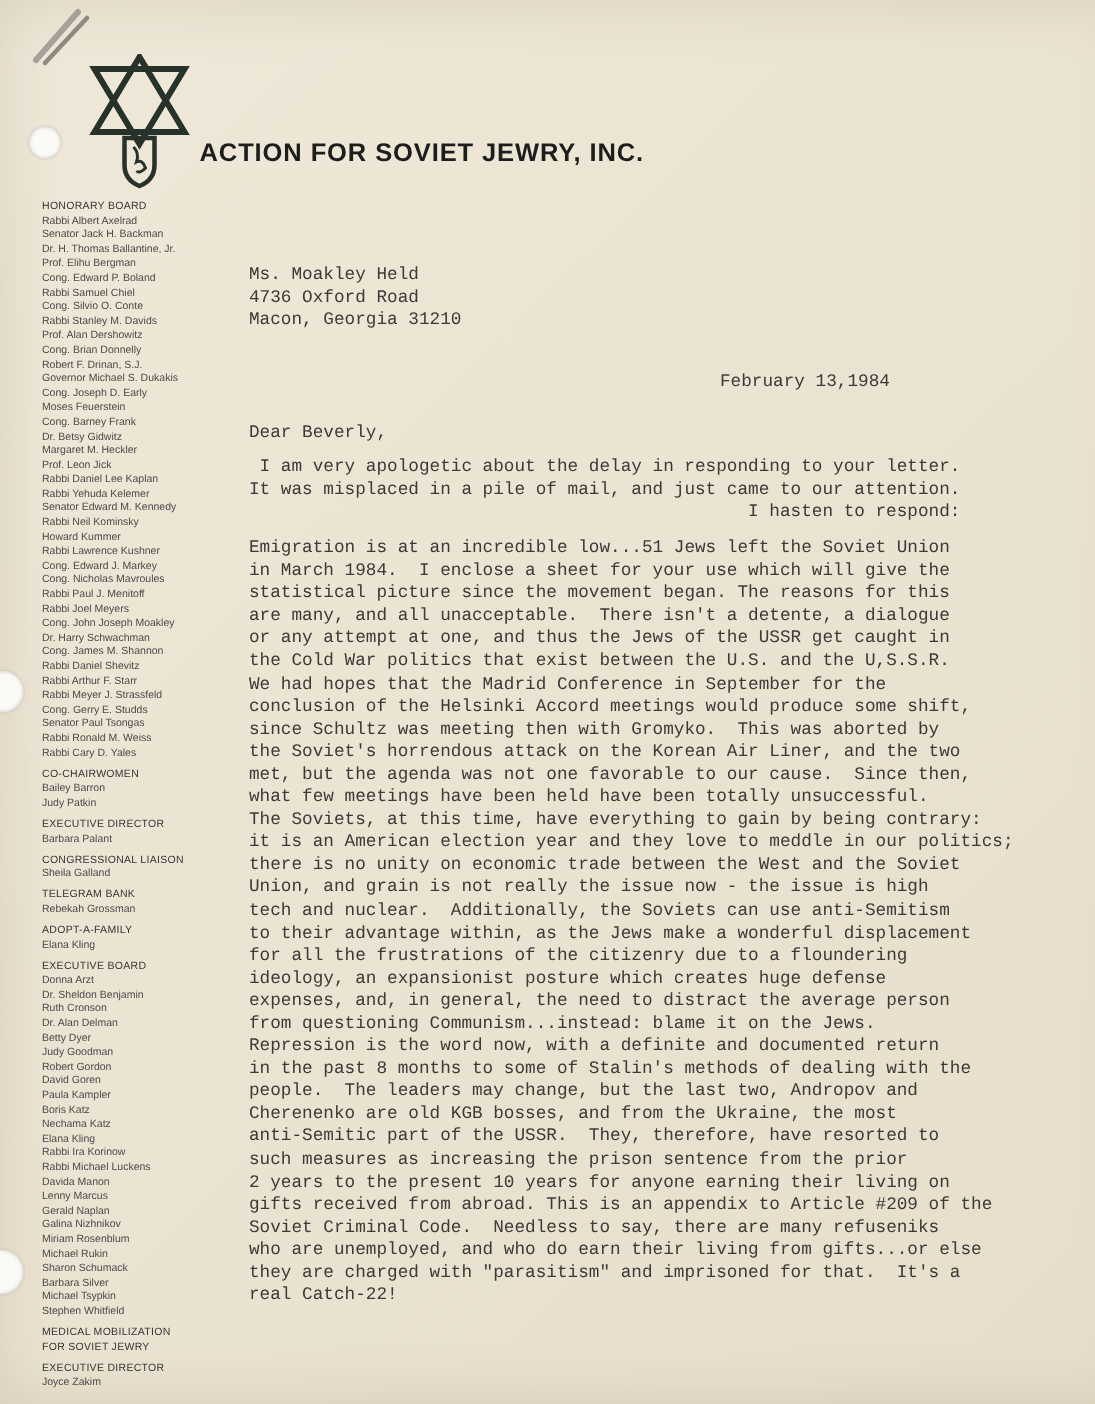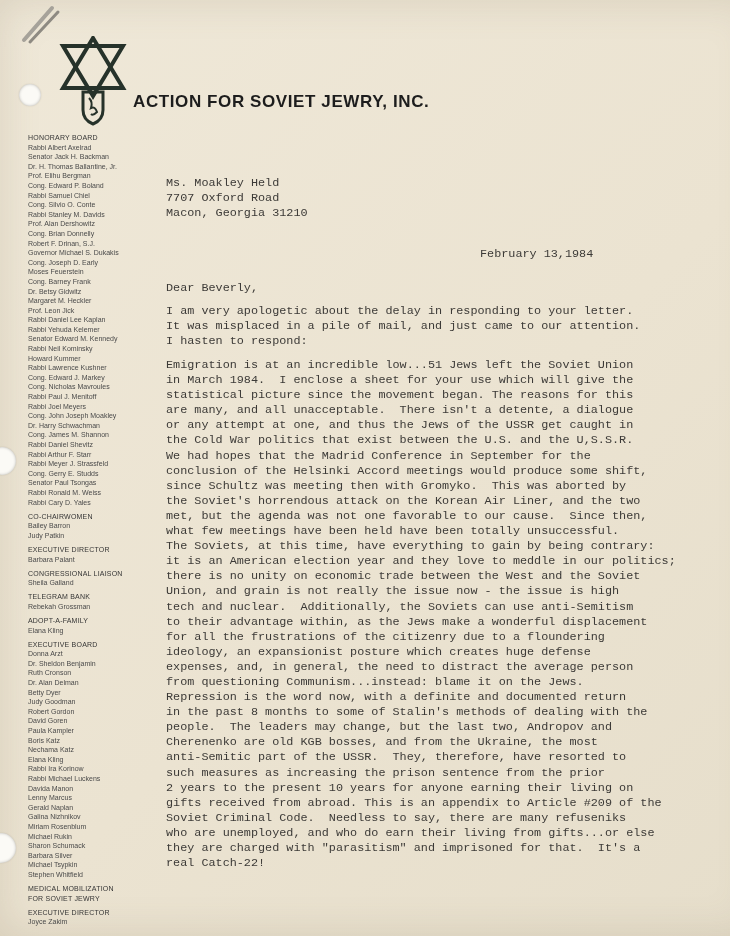--- a/index.html
+++ b/index.html
@@ -40,21 +40,21 @@
   
   .typewriter{
     position:absolute;
     font-family:"Liberation Mono","DejaVu Sans Mono",monospace;
     font-size:11.8px;line-height:15.1px;color:#3c3a37;
     white-space:pre;margin:0;
   }
   .recipient{left:166px;top:176px;}
   .date{left:480px;top:247px;}
   .salutation{left:166px;top:281px;text-align:center;}
-  .para-1{left:166px;top:304px;}
+  .para-1{left:166px;top:304px;text-align:right;}
   .para-2{left:166px;top:358px;font-family:Liberation Mono, monospace;}
   .para-3{left:166px;top:891px;}
   
   .footer{
     position:absolute;left:24px;top:916px;width:700px;
     font-size:8.6px;color:#232323;white-space:pre;letter-spacing:.1px;
   }
 </style>
 </head>
 <body>
@@ -155,21 +155,21 @@
       <div class="sb-name">Barbara Silver</div>
       <div class="sb-name">Michael Tsypkin</div>
       <div class="sb-name">Stephen Whitfield</div>
       <div class="sb-heading">MEDICAL MOBILIZATION
 FOR SOVIET JEWRY</div>
       <div class="sb-heading">EXECUTIVE DIRECTOR</div>
       <div class="sb-name">Joyce Zakim</div>
     </div>
 
   <pre class="typewriter recipient"><span>Ms. Moakley Held</span>
-<span>7707 Oxford Road</span>
+<span>4736 Oxford Road</span>
 <span>Macon, Georgia 31210</span></pre>
 
   <pre class="typewriter date">February 13,1984</pre>
 
   <pre class="typewriter salutation">Dear Beverly,</pre>
 
   <pre class="typewriter para-1">I am very apologetic about the delay in responding to your letter.
 It was misplaced in a pile of mail, and just came to our attention.
 I hasten to respond:</pre>
 

